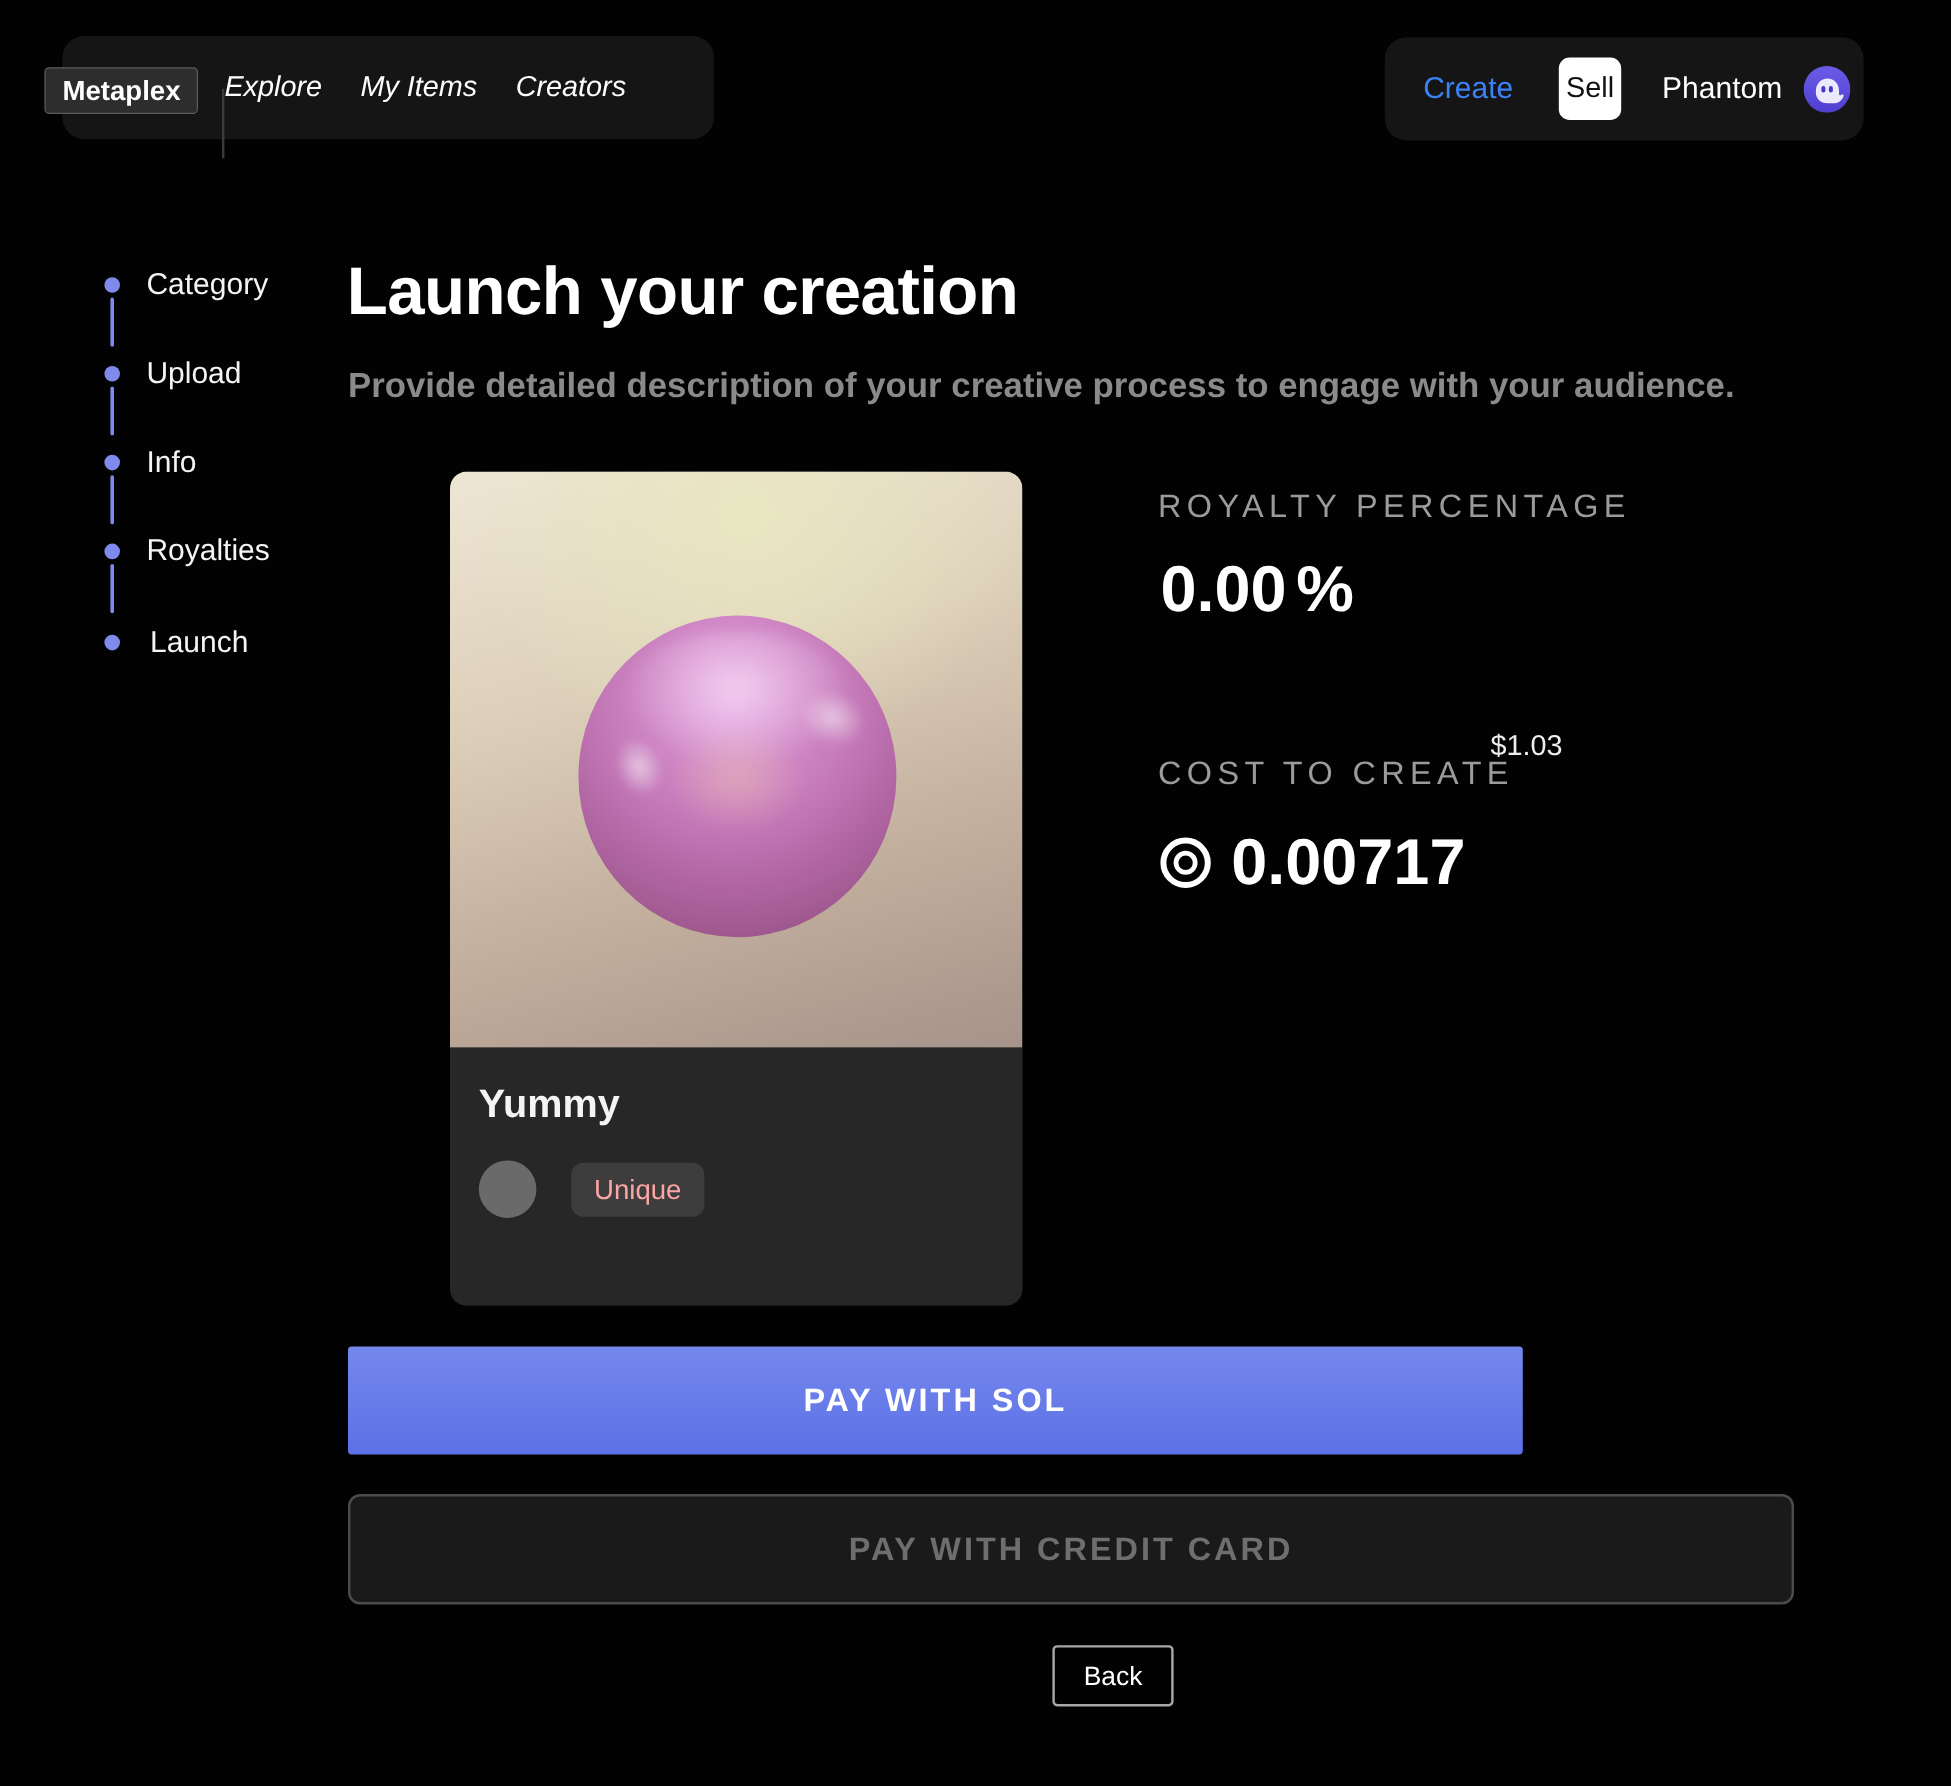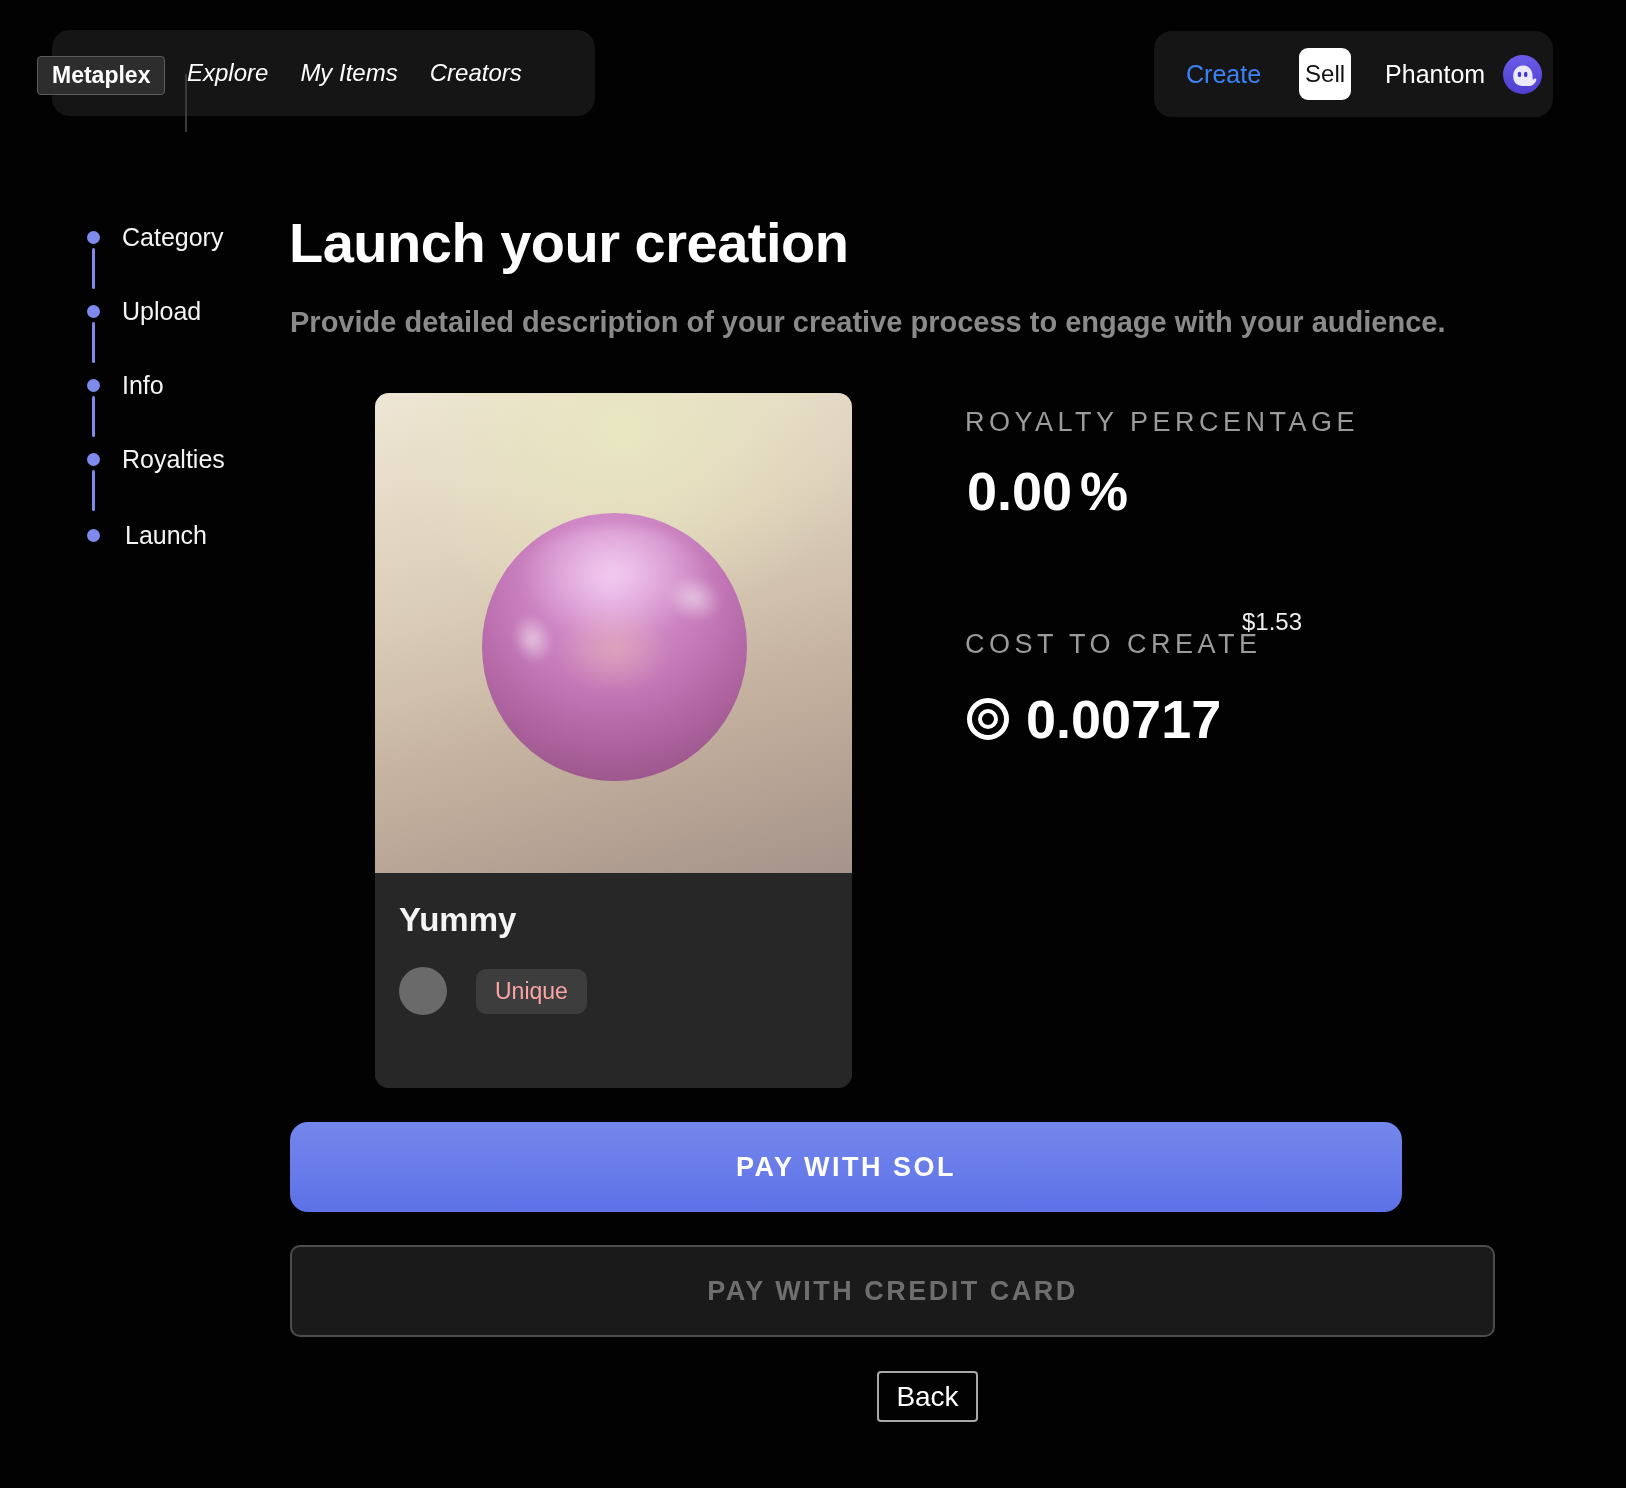--- a/index.html
+++ b/index.html
@@ -103,34 +103,34 @@
   .cost-row { position:absolute; left:967px; top:688px; display:flex; align-items:center; gap:17px; }
   .sol-symbol { position:relative; width:42px; height:42px; border:5px solid #fff; border-radius:50%; box-sizing:border-box; }
   .sol-symbol::before {
     content:""; position:absolute; left:50%; top:50%; transform:translate(-50%,-50%);
     width:20px; height:20px; border:4.5px solid #fff; border-radius:50%; box-sizing:border-box;
   }
   .cost-value { font-size:54px; font-weight:bold; color:#fff; }
 
   
   .pay-sol {
-    position:absolute; left:290px; top:1122px; width:1112px; height:90px;
+    position:absolute; left:290px; top:1122px; width:979px; height:90px;
     background:linear-gradient(180deg,#7487ec 0%,#5d71e7 100%);
-    border:none; border-radius:18px; cursor:pointer;
+    border:none; border-radius:3px; cursor:pointer;
     font-family:inherit; font-size:27px; font-weight:bold; letter-spacing:2.5px; color:#fff;
   }
   .pay-card {
     position:absolute; left:290px; top:1245px; width:1205px; height:92px;
     background:#1a1a1a; border:2px solid #4c4c4c; border-radius:10px; cursor:pointer;
     font-family:inherit; font-size:27px; font-weight:bold; letter-spacing:2.5px; color:#6e6e6e;
   }
   .back-btn {
     position:absolute; left:877px; top:1371px; width:101px; height:51px;
     background:transparent; border:2px solid #a8a8a8; border-radius:4px; cursor:pointer;
-    font-family:inherit; font-size:28px; color:#fff;
+    font-family:inherit; font-size:22px; color:#fff;
   }
 </style>
 </head>
 <body>
 
 <div class="page">
 
   <nav class="nav-left">
     <span class="nav-item">Explore</span>
     <span class="nav-item">My Items</span>
@@ -202,21 +202,21 @@
       </div>
     </div>
   </div>
 
   <div class="section-label royalty-label">ROYALTY PERCENTAGE</div>
   <div class="royalty-value">
     <span>0.00</span><span class="royalty-unit">%</span>
   </div>
 
   <div class="section-label cost-label">COST TO CREATE</div>
-  <div class="cost-usd">$1.53</div>
+  <div class="cost-usd">$1.03</div>
   <div class="cost-row">
     <span class="sol-symbol"></span>
     <span class="cost-value">0.00717</span>
   </div>
 
   <button class="pay-sol">PAY WITH SOL</button>
   <button class="pay-card">PAY WITH CREDIT CARD</button>
   <button class="back-btn">Back</button>
 
 </div>

